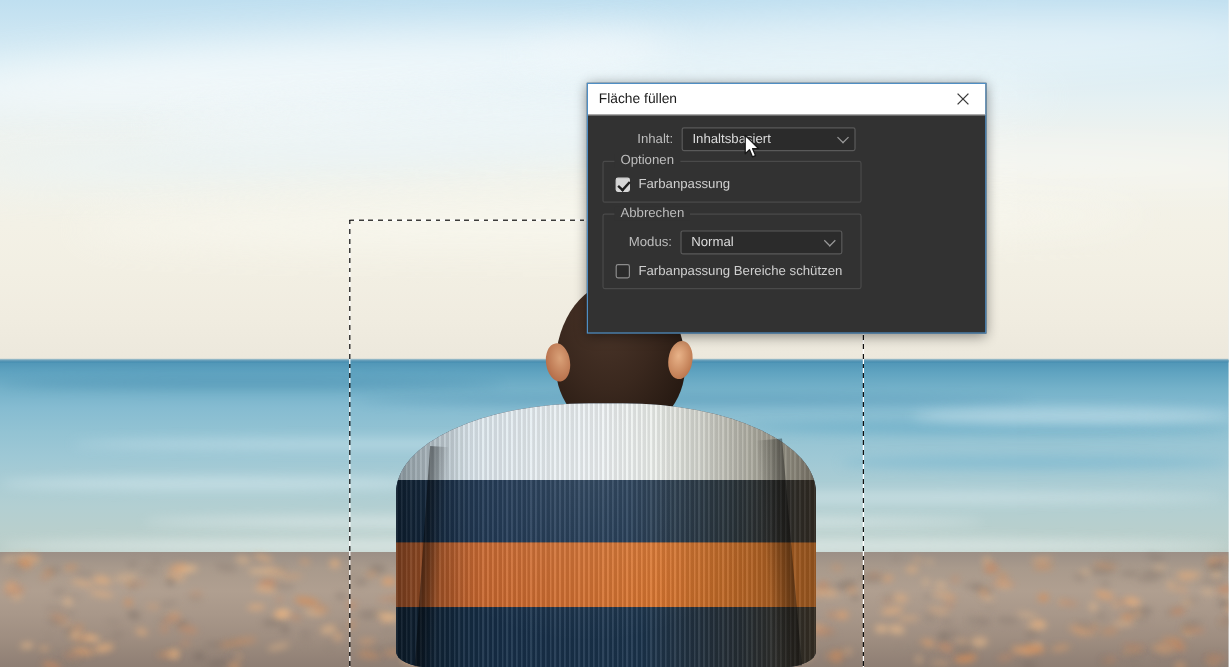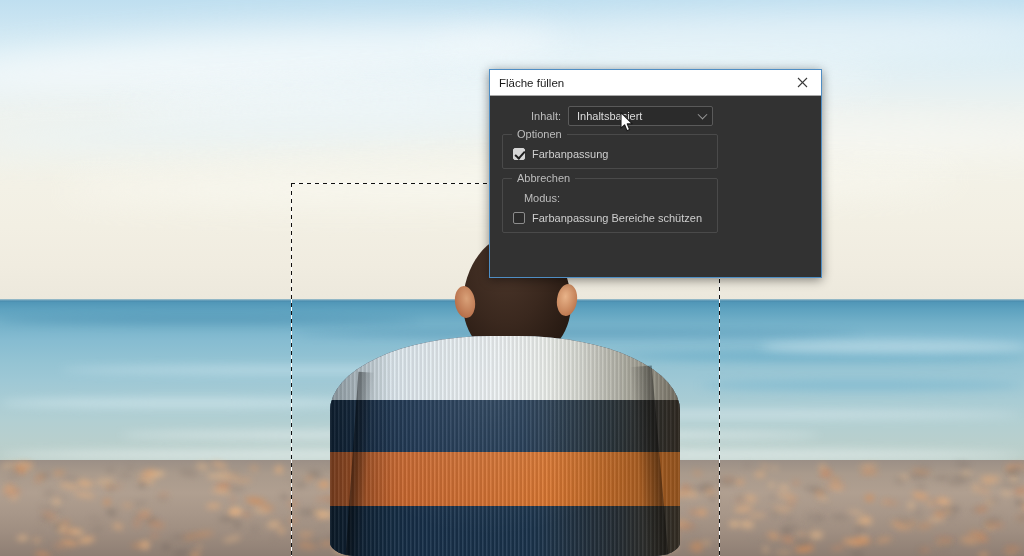--- a/index.html
+++ b/index.html
@@ -837,20 +837,24 @@
           <span class="cbox on"></span>
           <span class="check-label">Farbanpassung</span>
         </div>
       </div>
 
       <div class="group" style="width:216px;">
         <div class="group-title">Abbrechen</div>
 
         <div class="row">
           <div class="row-label" style="width:54px;">Modus:</div>
+          <div class="select" style="width:135px;">
+            <span>Normal</span>
+            <span class="chev"></span>
+          </div>
         </div>
 
 
         <div class="check-row" style="margin-top:2px;">
           <span class="cbox"></span>
           <span class="check-label">Farbanpassung Bereiche schützen</span>
         </div>
       </div>
 
     </div>

